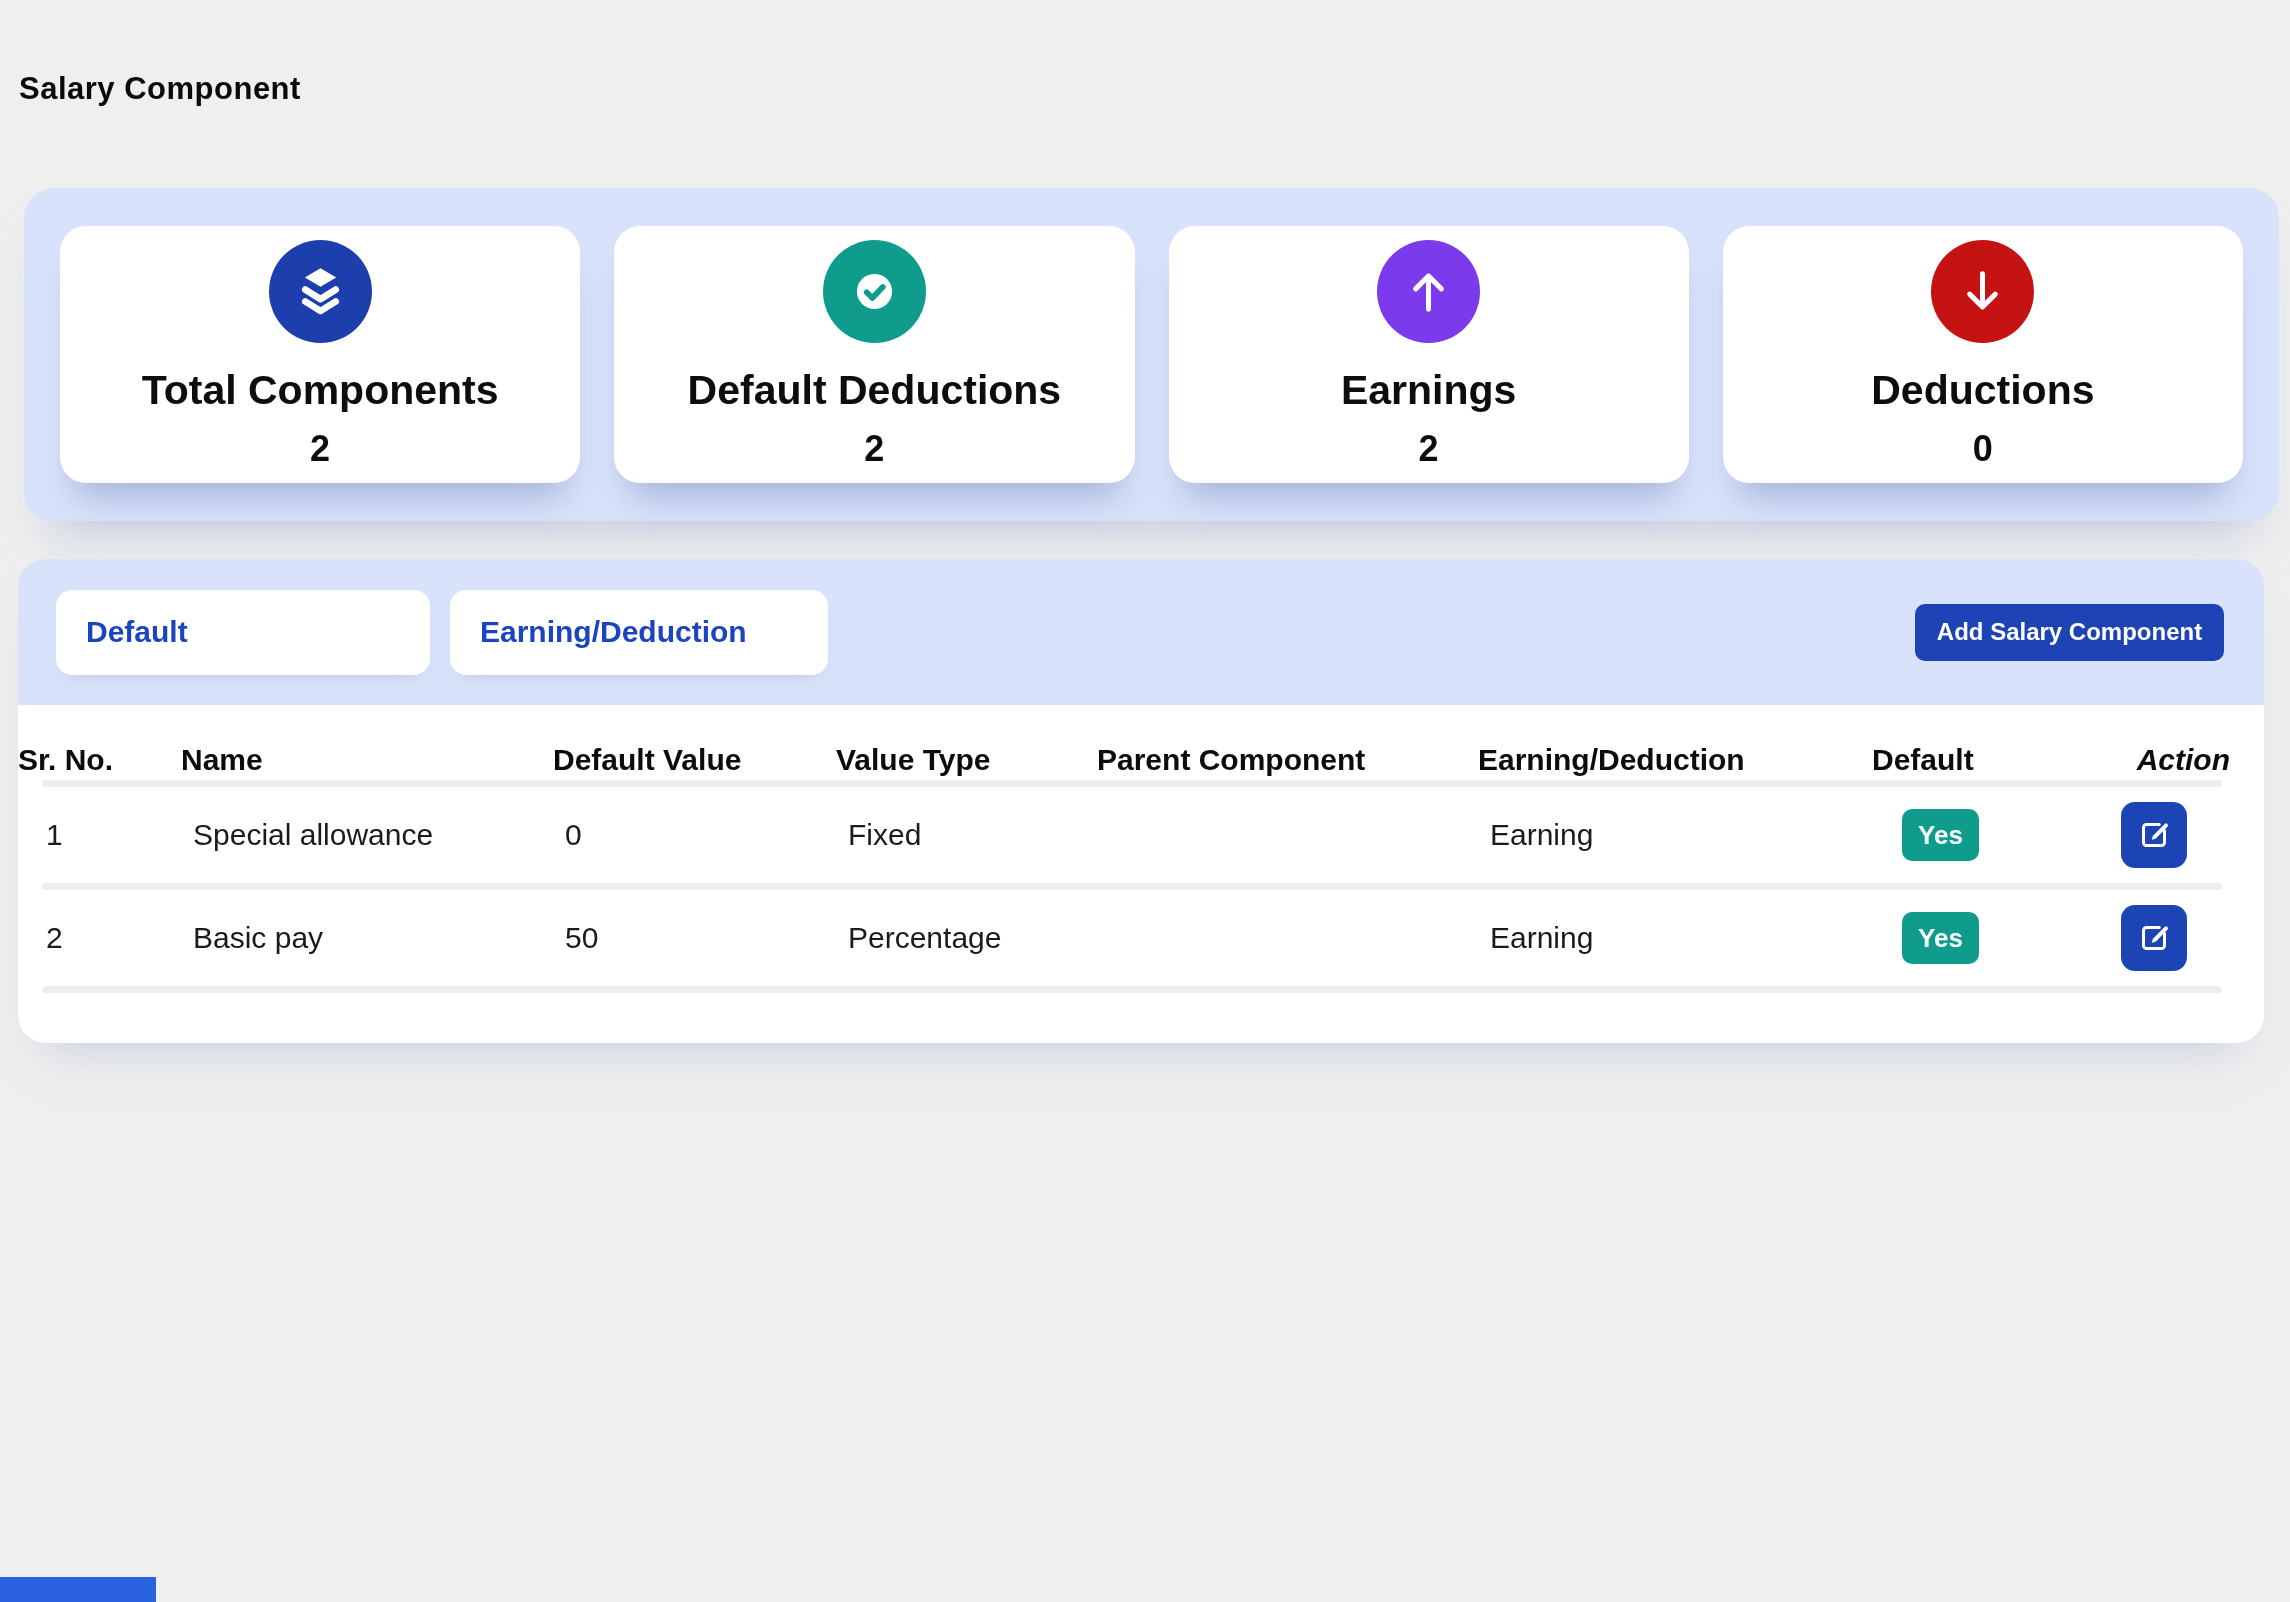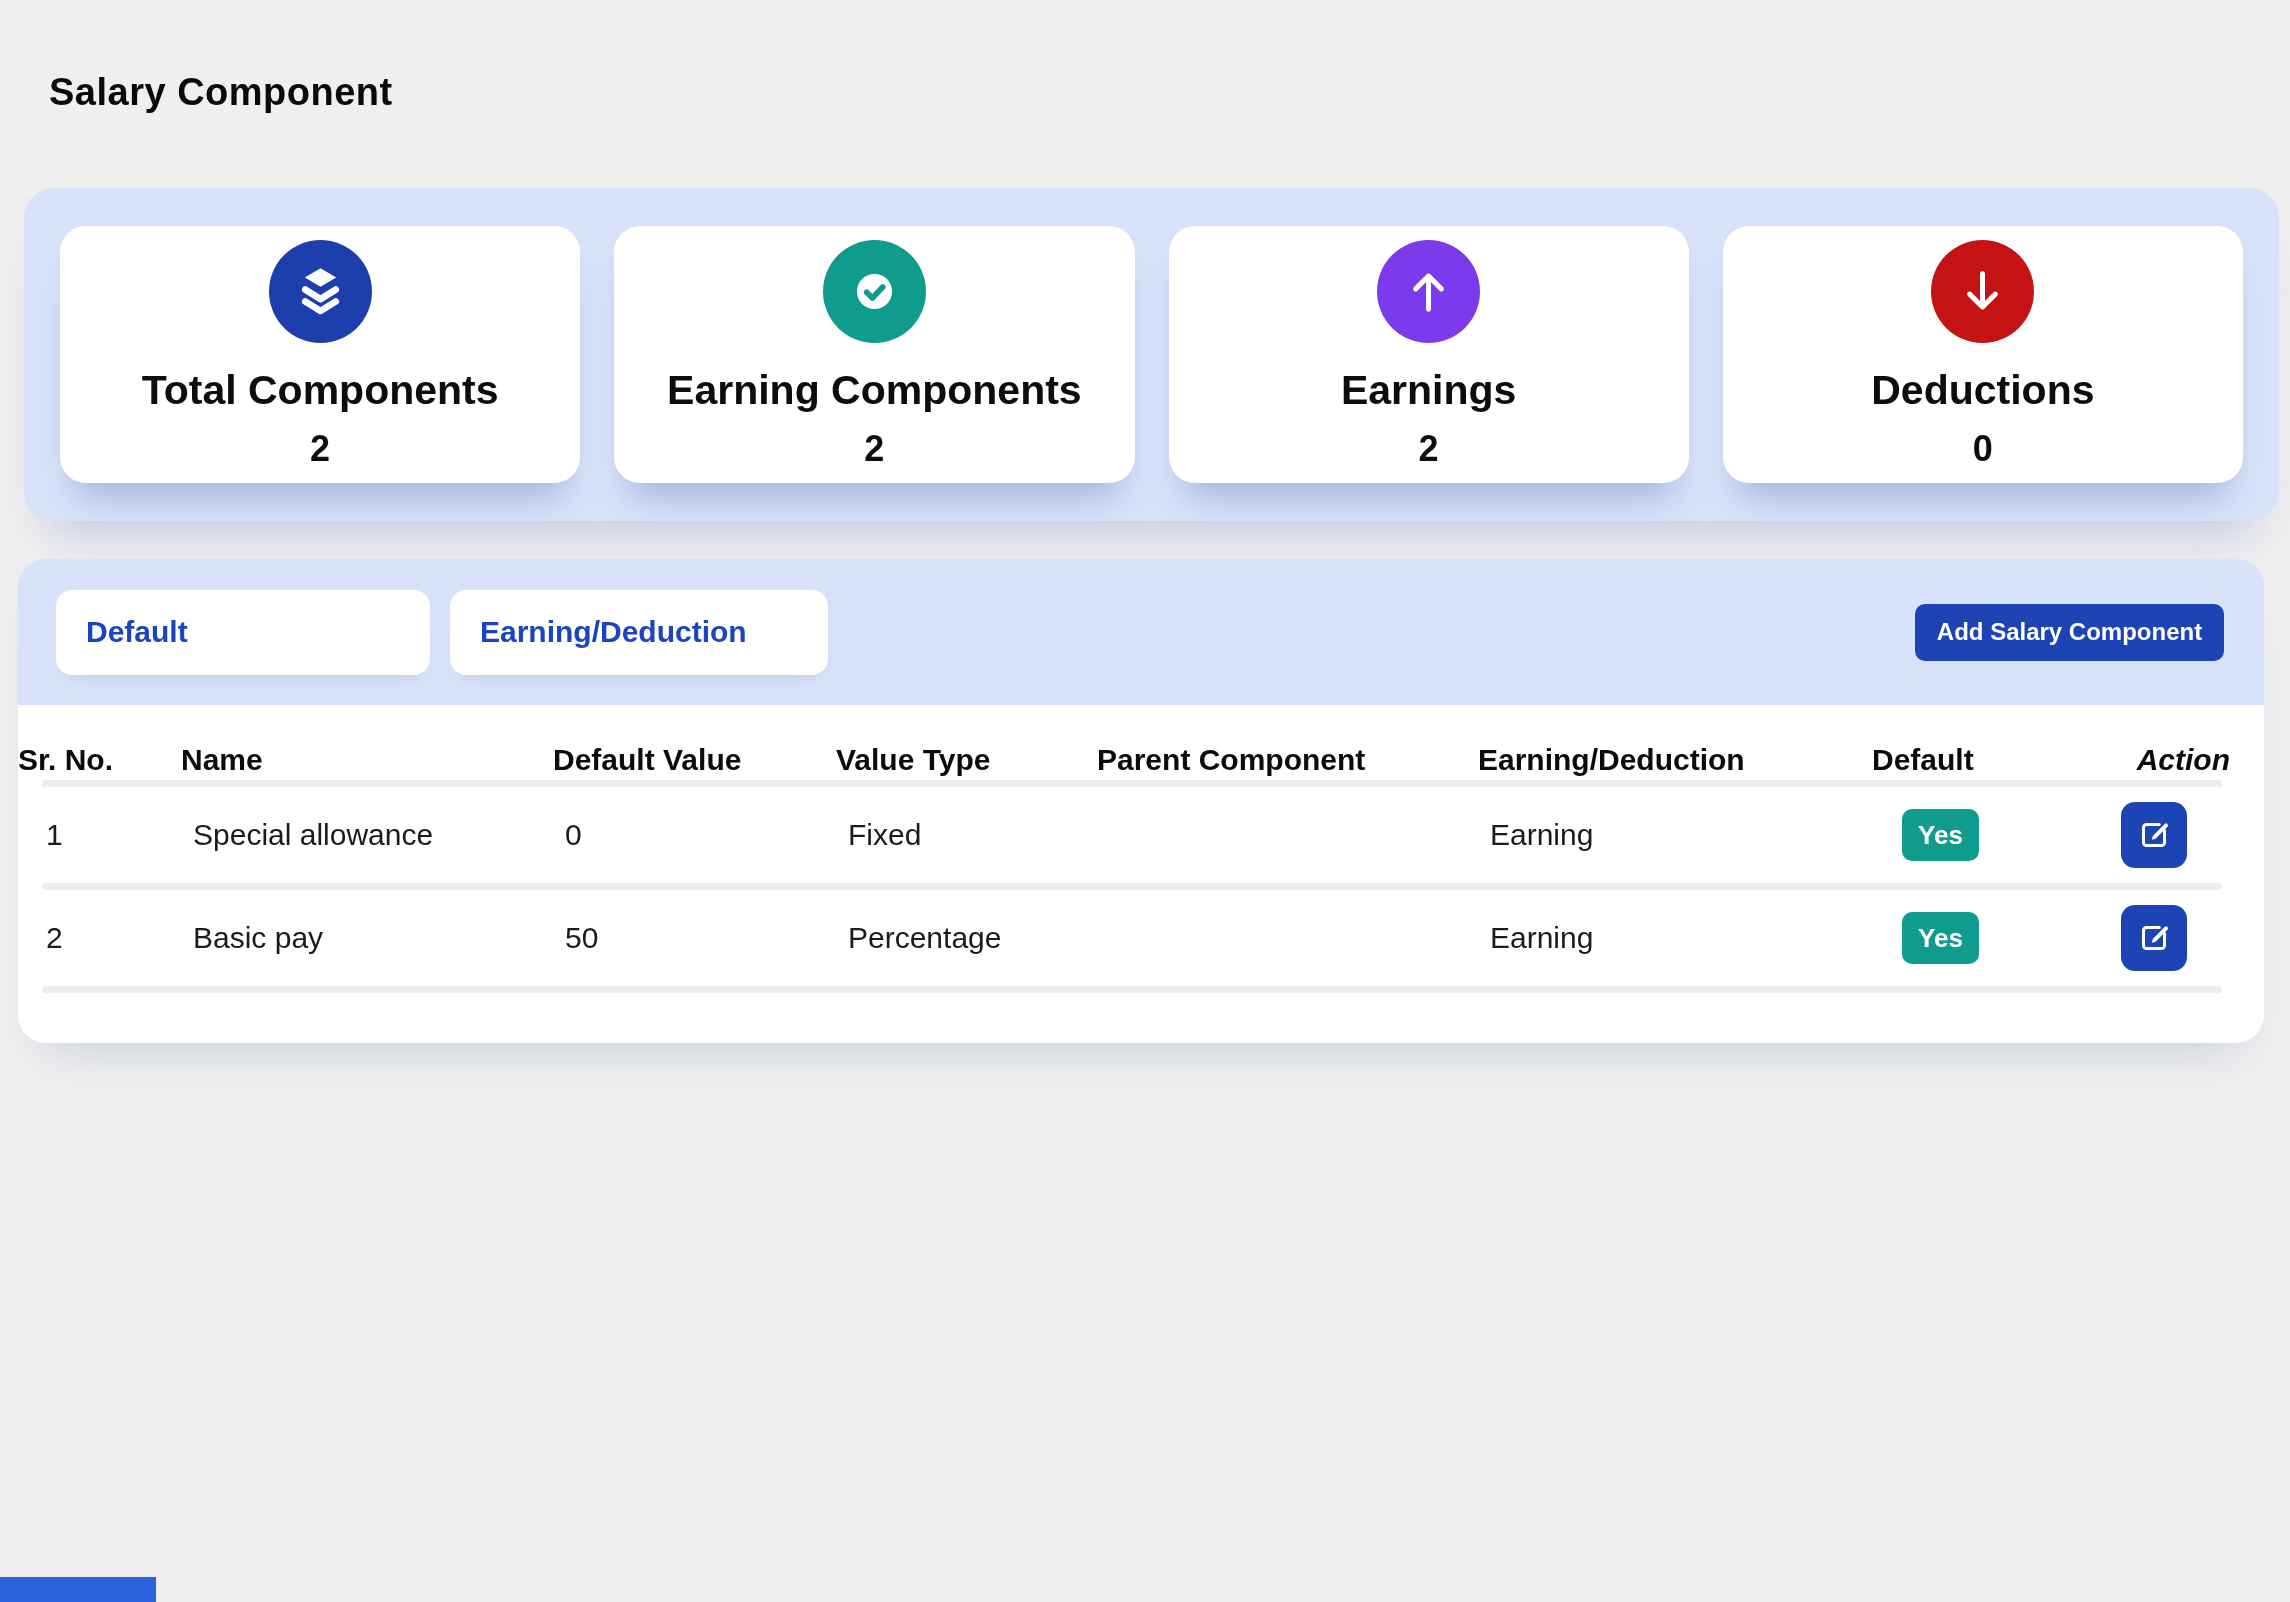--- a/index.html
+++ b/index.html
@@ -6,22 +6,22 @@
   body{
     width:2291px;height:1603px;
     background:#efefef;
     font-family:"Liberation Sans", sans-serif;
     position:relative;
     overflow:hidden;
     color:#121212;
   }
   
   .page-title{
-    position:absolute;left:49px;top:71px;
-    font-size:38px;font-weight:800;letter-spacing:0.5px;color:#0a0a0a;
+    position:absolute;left:19px;top:71px;
+    font-size:31px;font-weight:800;letter-spacing:0.5px;color:#0a0a0a;
   }
   
   .stats-panel{
     position:absolute;left:24px;top:188px;width:2255px;height:333px;
     background:#d8e2fa;border-radius:30px;
     box-shadow:0 34px 50px -26px rgba(150,165,205,.55);
     box-sizing:border-box;padding:38px 36px;
     display:grid;grid-template-columns:repeat(4,1fr);gap:34px;
   }
   .stat-card{
@@ -130,21 +130,21 @@
     <div class="stat-value">2</div>
   </div>
 
   <div class="stat-card">
     <div class="stat-icon ic-teal">
       <svg viewBox="0 0 24 24">
         <circle cx="12" cy="12" r="7.4" fill="#ffffff"></circle>
         <polyline points="8.7,12.3 11.1,14.7 15.5,10.1" fill="none" stroke="#0f9c8d" stroke-width="2.4" stroke-linecap="round" stroke-linejoin="round"></polyline>
       </svg>
     </div>
-    <div class="stat-label">Earning Components</div>
+    <div class="stat-label">Default Deductions</div>
     <div class="stat-value">2</div>
   </div>
 
   <div class="stat-card">
     <div class="stat-icon ic-purple">
       <svg viewBox="0 0 24 24">
         <path d="M12 19.5 V5.5 M6.6 10.9 L12 5.5 L17.4 10.9" fill="none" stroke="#ffffff" stroke-width="2.1" stroke-linecap="round" stroke-linejoin="round"></path>
       </svg>
     </div>
     <div class="stat-label">Earnings</div>

